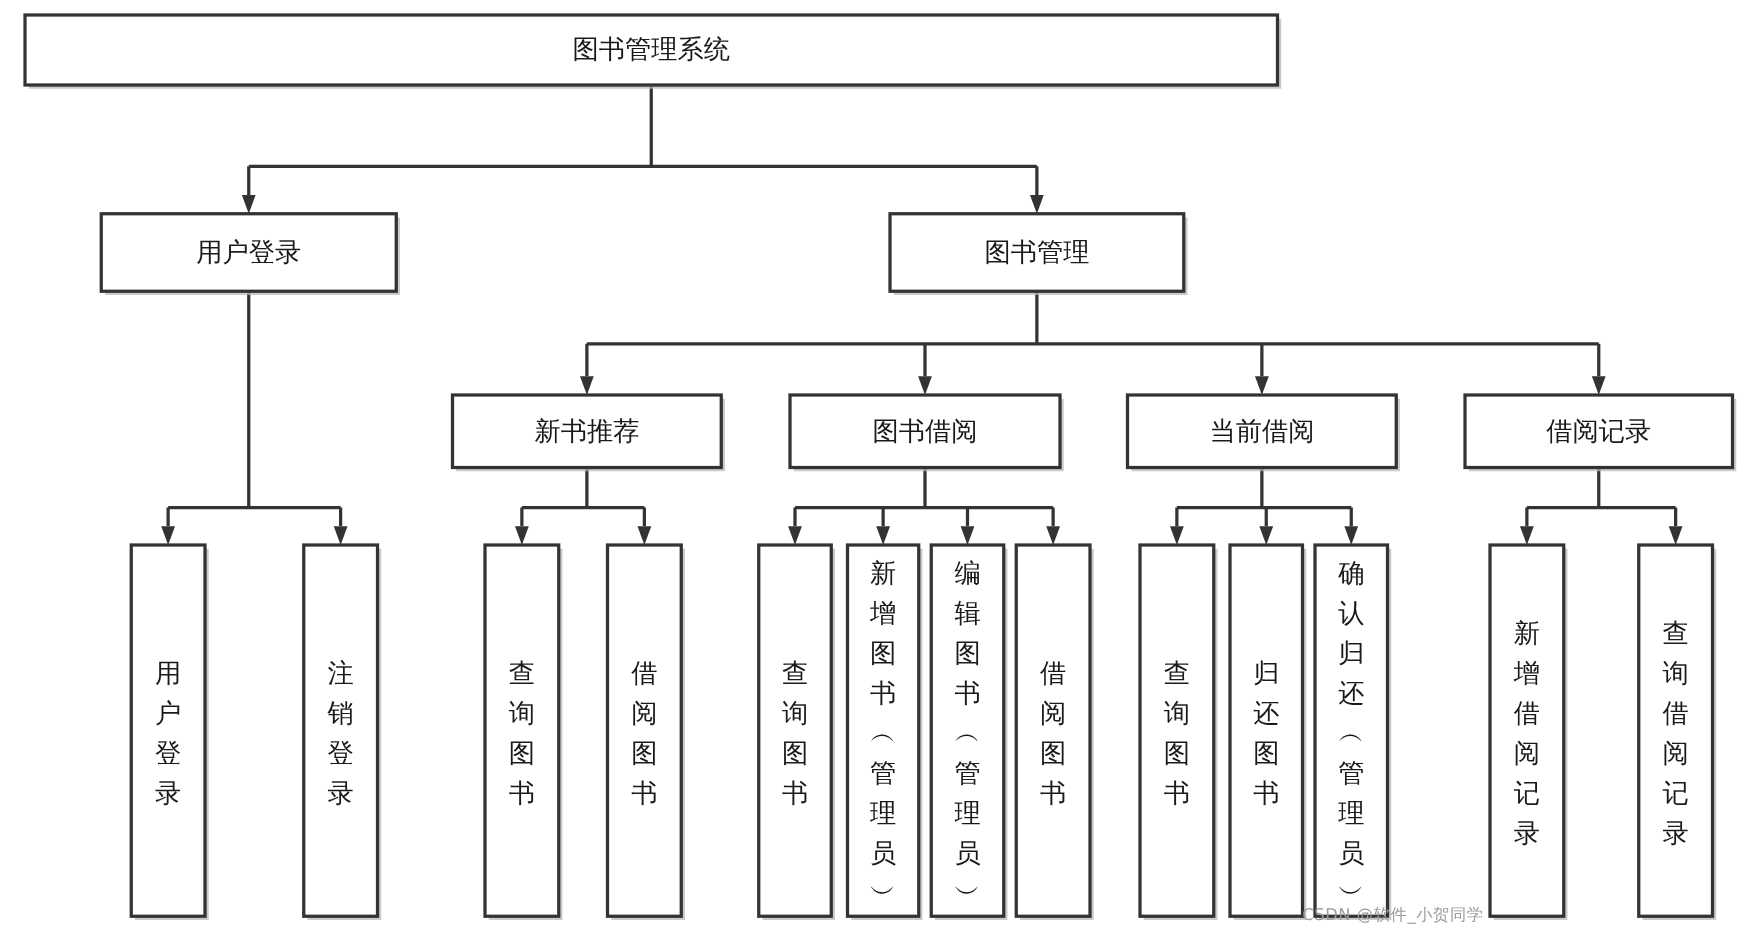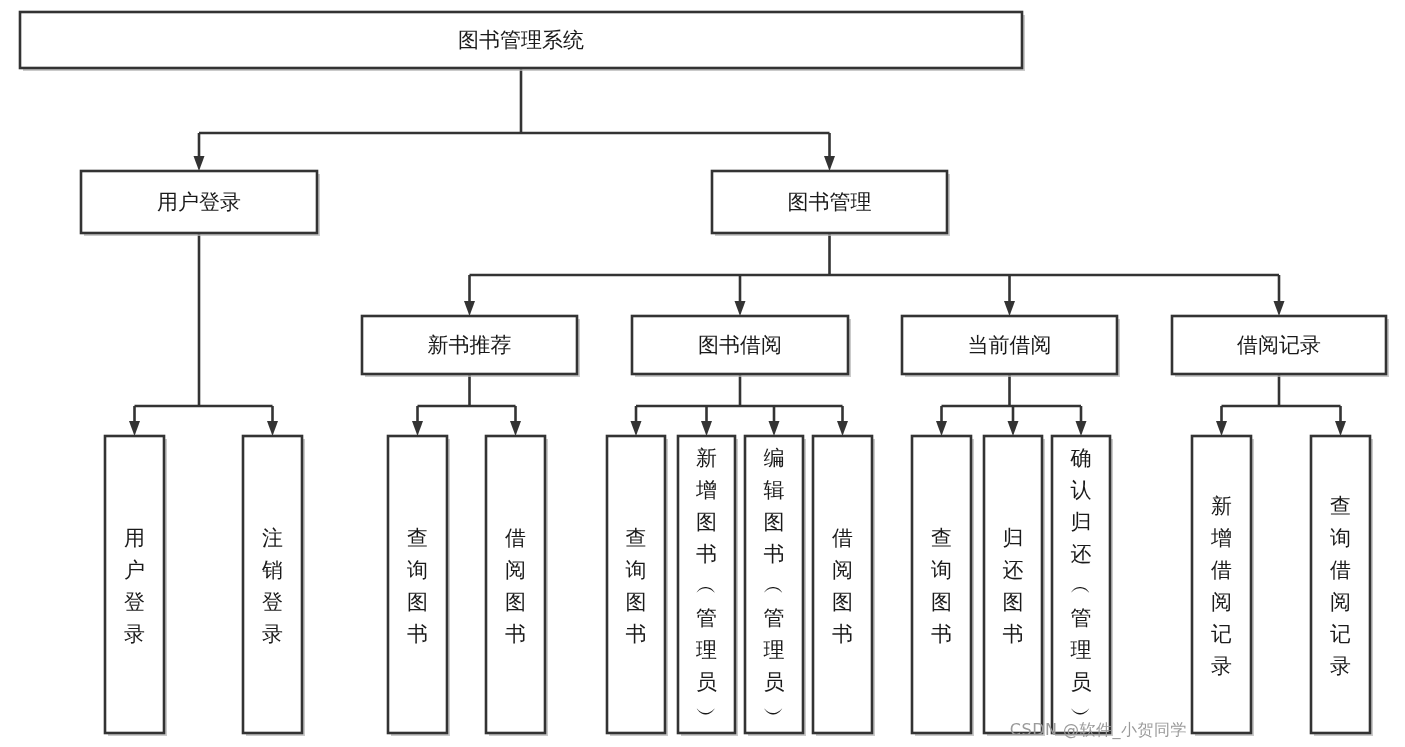--- a/index.html
+++ b/index.html
@@ -55,21 +55,21 @@
     fill: #1a1a1a;
     font-family: "DejaVu Sans", "Liberation Sans", sans-serif;
     font-size: 21px;
     text-anchor: middle;
   }
   .watermark {
     position: absolute;
     right: 8px;
     bottom: 6px;
     font-family: "DejaVu Sans", "Liberation Sans", sans-serif;
-    font-size: 16px;
+    font-size: 13px;
     color: #9a9a9a;
     letter-spacing: 0.5px;
     white-space: nowrap;
     user-select: none;
     margin-left: 38px;
   }
 </style>
 </head>
 <body>
 

